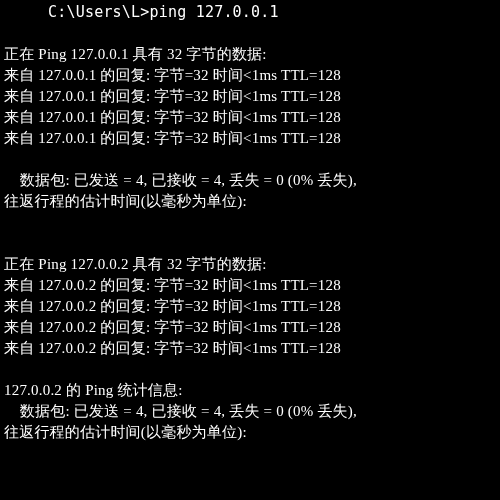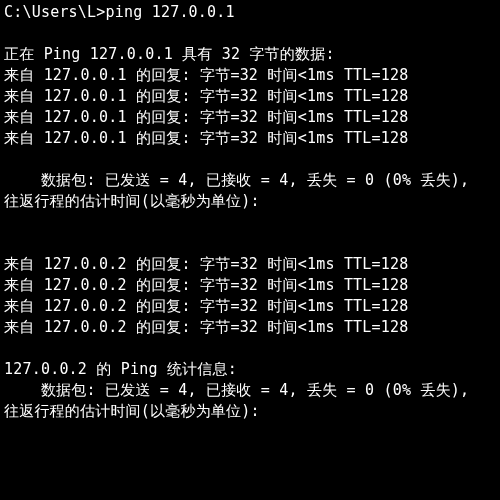--- a/index.html
+++ b/index.html
@@ -8,42 +8,43 @@
       color: #fff;
       font-family: "NSimSun", "SimSun", "Consolas", monospace;
       font-size: 15px;
       line-height: 1.4;
       width: 500px;
       height: 500px;
       overflow: hidden;
       padding: 2px 4px;
       letter-spacing: 0.2px;
     }
-    .line { white-space: pre; }
-    .prompt-line { white-space: pre; }
+    .line { white-space: pre; font-family: Liberation Serif, serif; }
+    .prompt-line { white-space: pre; margin-left: 44px; }
     .blank { height: 1.4em; }
   </style>
 </head>
 <body>
 
 <div class="terminal">
 
   <div class="prompt-line">C:\Users\L&gt;ping 127.0.0.1</div>
   <div class="blank"></div>
   <div class="line">正在 Ping 127.0.0.1 具有 32 字节的数据:</div>
   <div class="line">来自 127.0.0.1 的回复: 字节=32 时间&lt;1ms TTL=128</div>
   <div class="line">来自 127.0.0.1 的回复: 字节=32 时间&lt;1ms TTL=128</div>
   <div class="line">来自 127.0.0.1 的回复: 字节=32 时间&lt;1ms TTL=128</div>
   <div class="line">来自 127.0.0.1 的回复: 字节=32 时间&lt;1ms TTL=128</div>
   <div class="blank"></div>
   <div class="line">    数据包: 已发送 = 4, 已接收 = 4, 丢失 = 0 (0% 丢失),</div>
   <div class="line">往返行程的估计时间(以毫秒为单位):</div>
   <div class="blank"></div>
 
   <div class="blank"></div>
+  <div class="line">正在 Ping 127.0.0.2 具有 32 字节的数据:</div>
   <div class="line">来自 127.0.0.2 的回复: 字节=32 时间&lt;1ms TTL=128</div>
   <div class="line">来自 127.0.0.2 的回复: 字节=32 时间&lt;1ms TTL=128</div>
   <div class="line">来自 127.0.0.2 的回复: 字节=32 时间&lt;1ms TTL=128</div>
   <div class="line">来自 127.0.0.2 的回复: 字节=32 时间&lt;1ms TTL=128</div>
   <div class="blank"></div>
   <div class="line">127.0.0.2 的 Ping 统计信息:</div>
   <div class="line">    数据包: 已发送 = 4, 已接收 = 4, 丢失 = 0 (0% 丢失),</div>
   <div class="line">往返行程的估计时间(以毫秒为单位):</div>
 
 </div>

